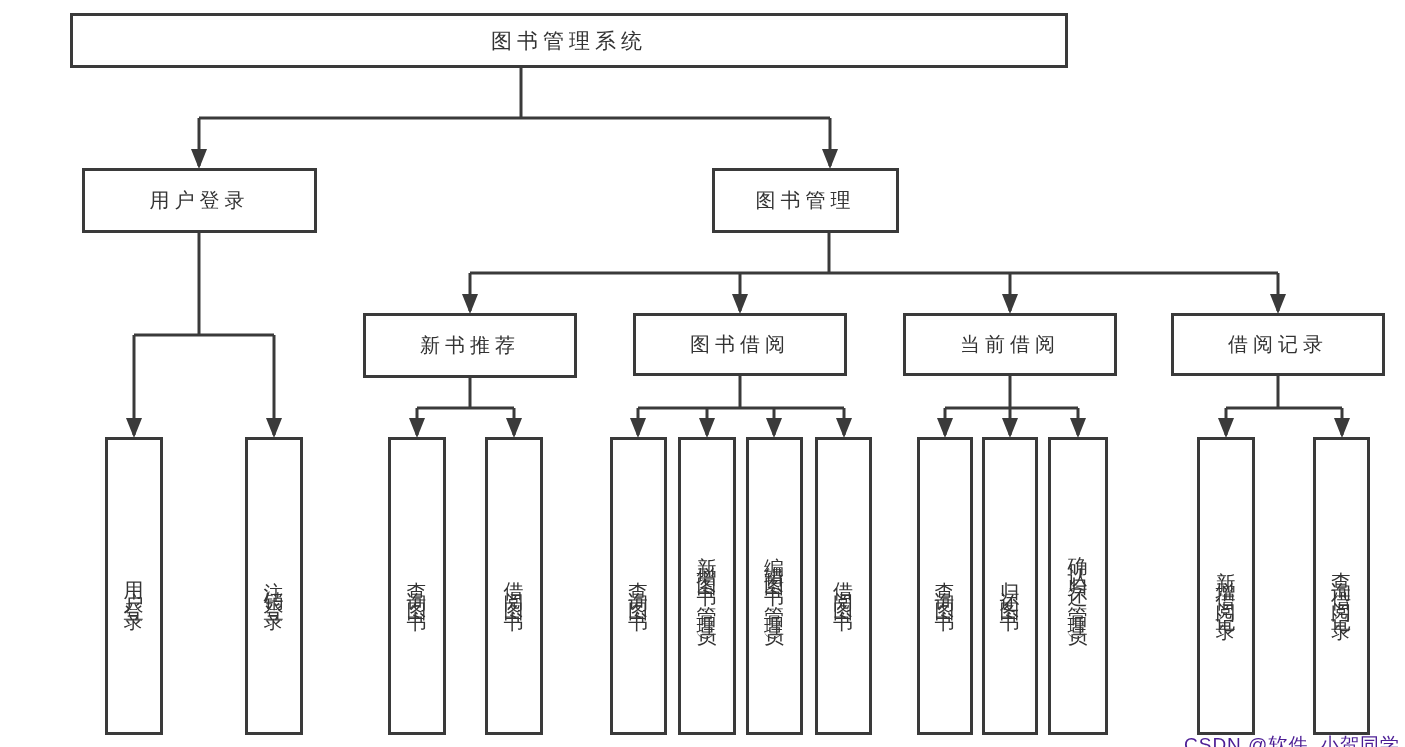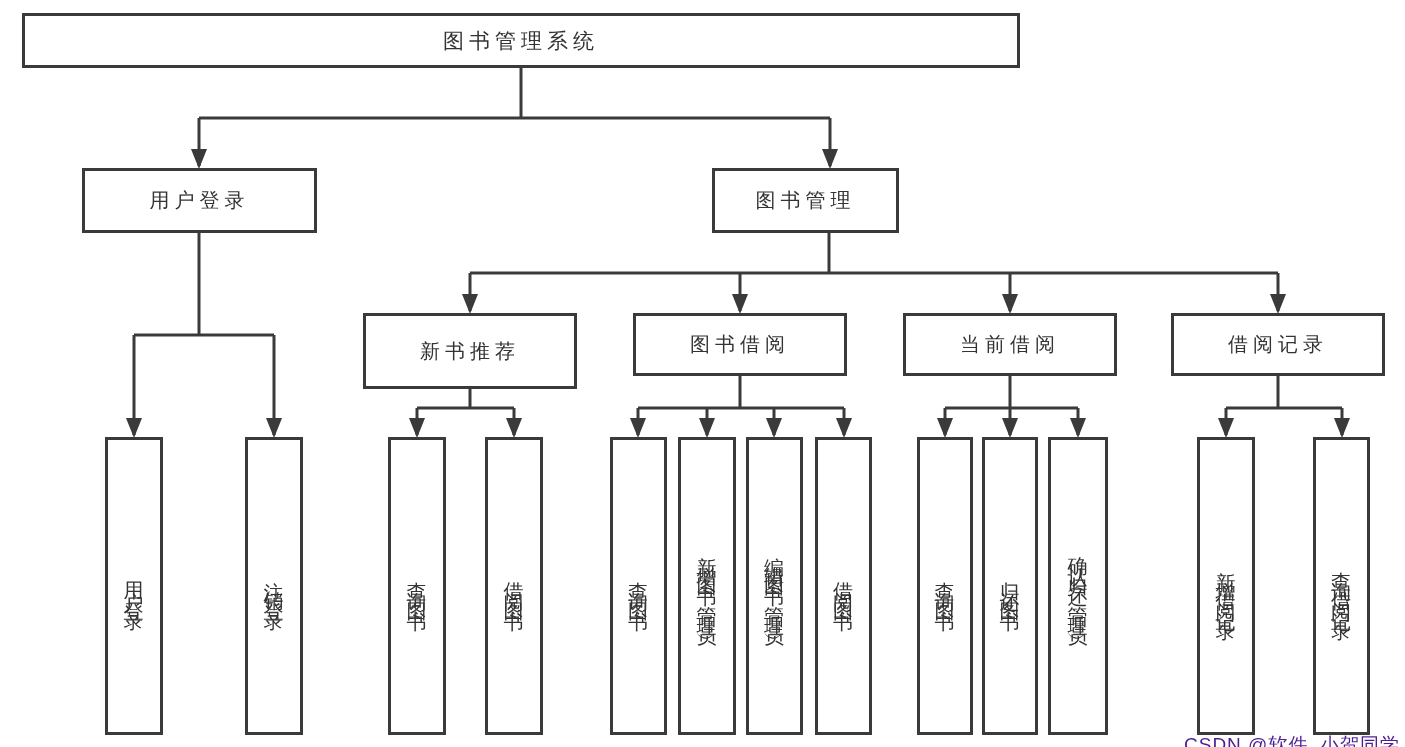--- a/index.html
+++ b/index.html
@@ -34,20 +34,21 @@
     justify-content: center;
     text-align: center;
   }
   .box.h {
     font-size: 20px;
     letter-spacing: 5px;
     white-space: nowrap;
   }
   .box.root-box {
     font-size: 21px;
+    margin-left: 48px;
   }
   .box.v {
     font-size: 20px;
     letter-spacing: 10px;
     writing-mode: vertical-rl;
     text-orientation: mixed;
     line-height: 1;
   }
   .watermark {
     position: absolute;
@@ -113,21 +114,21 @@
       <path d="M1226,408 V435" marker-end="url(#arrow)"></path>
       <path d="M1342,408 V435" marker-end="url(#arrow)"></path>
     </g>
   </svg>
 
   <div class="box h root-box" style="left:22px; top:13px; width:998px; height:55px;">图书管理系统</div>
 
   <div class="box h" style="left:82px; top:168px; width:235px; height:65px;">用户登录</div>
   <div class="box h" style="left:712px; top:168px; width:187px; height:65px;">图书管理</div>
 
-  <div class="box h" style="left:363px; top:313px; width:214px; height:76px;">新书推荐</div>
+  <div class="box h" style="left:363px; top:313px; width:214px; height:65px;">新书推荐</div>
   <div class="box h" style="left:903px; top:313px; width:214px; height:63px;">当前借阅</div>
   <div class="box h" style="left:633px; top:313px; width:214px; height:63px;">图书借阅</div>
   <div class="box h" style="left:1171px; top:313px; width:214px; height:63px;text-align:right;">借阅记录</div>
 
   <div class="box v" style="left:105px; top:437px; width:58px; height:298px;">用户登录</div>
   <div class="box v" style="left:245px; top:437px; width:58px; height:298px;">注销登录</div>
 
   <div class="box v" style="left:388px; top:437px; width:58px; height:298px;">查询图书</div>
   <div class="box v" style="left:485px; top:437px; width:58px; height:298px;">借阅图书</div>
 

